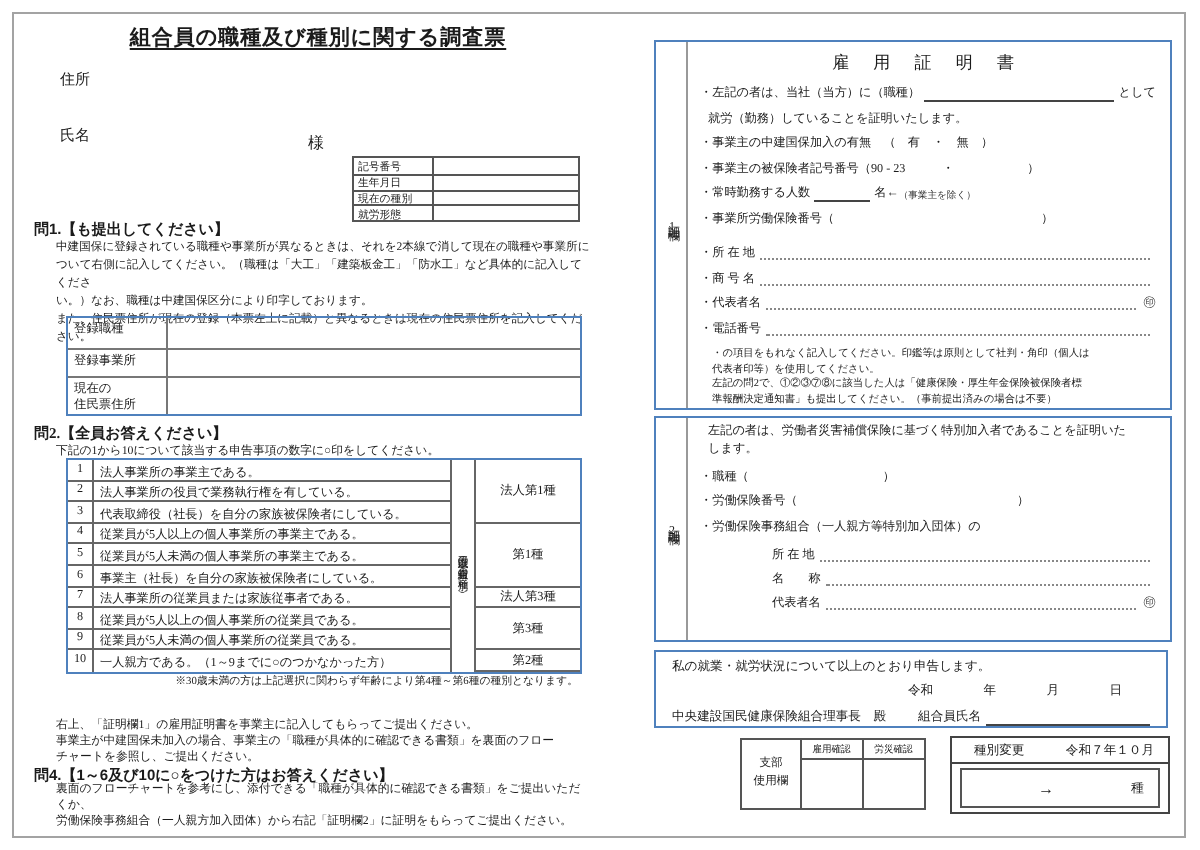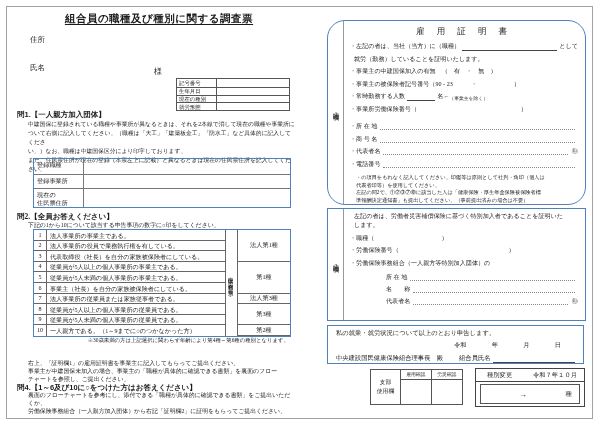--- a/index.html
+++ b/index.html
@@ -45,21 +45,21 @@
   .qs{grid-column:4;border-bottom:1px solid #666;display:flex;align-items:center;justify-content:center;font-size:6.2px;}
   .q2note{left:33px;top:337px;width:256px;text-align:right;font-size:5.4px;}
 
   .q3h{left:17px;top:350px;}
   .q3b{left:28px;top:360px;width:268px;font-size:5.9px;line-height:1.32;}
   .q4h{left:17px;top:383px;}
   .q4b{left:28px;top:392px;width:268px;font-size:5.9px;line-height:1.32;}
 
   
   .cert{border:1.5px solid #4f81bd;display:flex;background:#fff;}
-  .cert1{left:327px;top:20px;width:257px;height:183px;border-radius:18px;}
+  .cert1{left:327px;top:20px;width:257px;height:183px;}
   .cert2{left:327px;top:208px;width:257px;height:111px;}
   .strip{width:15px;border-right:1px solid #999;display:flex;align-items:center;justify-content:center;flex:none;}
   .strip span{writing-mode:vertical-rl;text-orientation:upright;font-size:6px;letter-spacing:1px;}
   .cbody{flex:1;padding:2px 7px 2px 6px;min-width:0;}
   .c1title{text-align:center;font-size:8.5px;letter-spacing:5px;margin:3px 0 4px;}
   .c2title{text-align:center;font-size:8px;letter-spacing:2.5px;margin:2px 0 3px;}
   .cline{font-size:6.1px;margin-top:3.6px;}
   .cflex{display:flex;align-items:flex-end;}
   .blank{display:inline-block;border-bottom:1px solid #444;height:7px;}
   .bflex{flex:1;border-bottom:1px solid #444;margin:0 2px;height:7px;}
@@ -113,21 +113,21 @@
     <div class="it-l">記号番号</div>
     <div class="it-v"></div>
     <div class="it-l bt">生年月日</div>
     <div class="it-v bt"></div>
     <div class="it-l bt">現在の種別</div>
     <div class="it-v bt"></div>
     <div class="it-l bt">就労形態</div>
     <div class="it-v bt"></div>
   </div>
 
-  <div class="abs qh q1h">問1.【一人親方加入団体】</div>
+  <div class="abs qh q1h">問1.【も提出してください】</div>
   <div class="abs q1b pre">中建国保に登録されている職種や事業所が異なるときは、それを2本線で消して現在の職種や事業所に
 ついて右側に記入してください。（職種は「大工」「建築板金工」「防水工」など具体的に記入してくださ
 い。）なお、職種は中建国保区分により印字しております。
 また、住民票住所が現在の登録（本票左上に記載）と異なるときは現在の住民票住所を記入してください。</div>
 
   <div class="abs q1t">
     <div class="q1l">登録職種</div>
     <div class="q1v"></div>
     <div class="q1l bt2">登録事業所</div>
     <div class="q1v bt2"></div>

